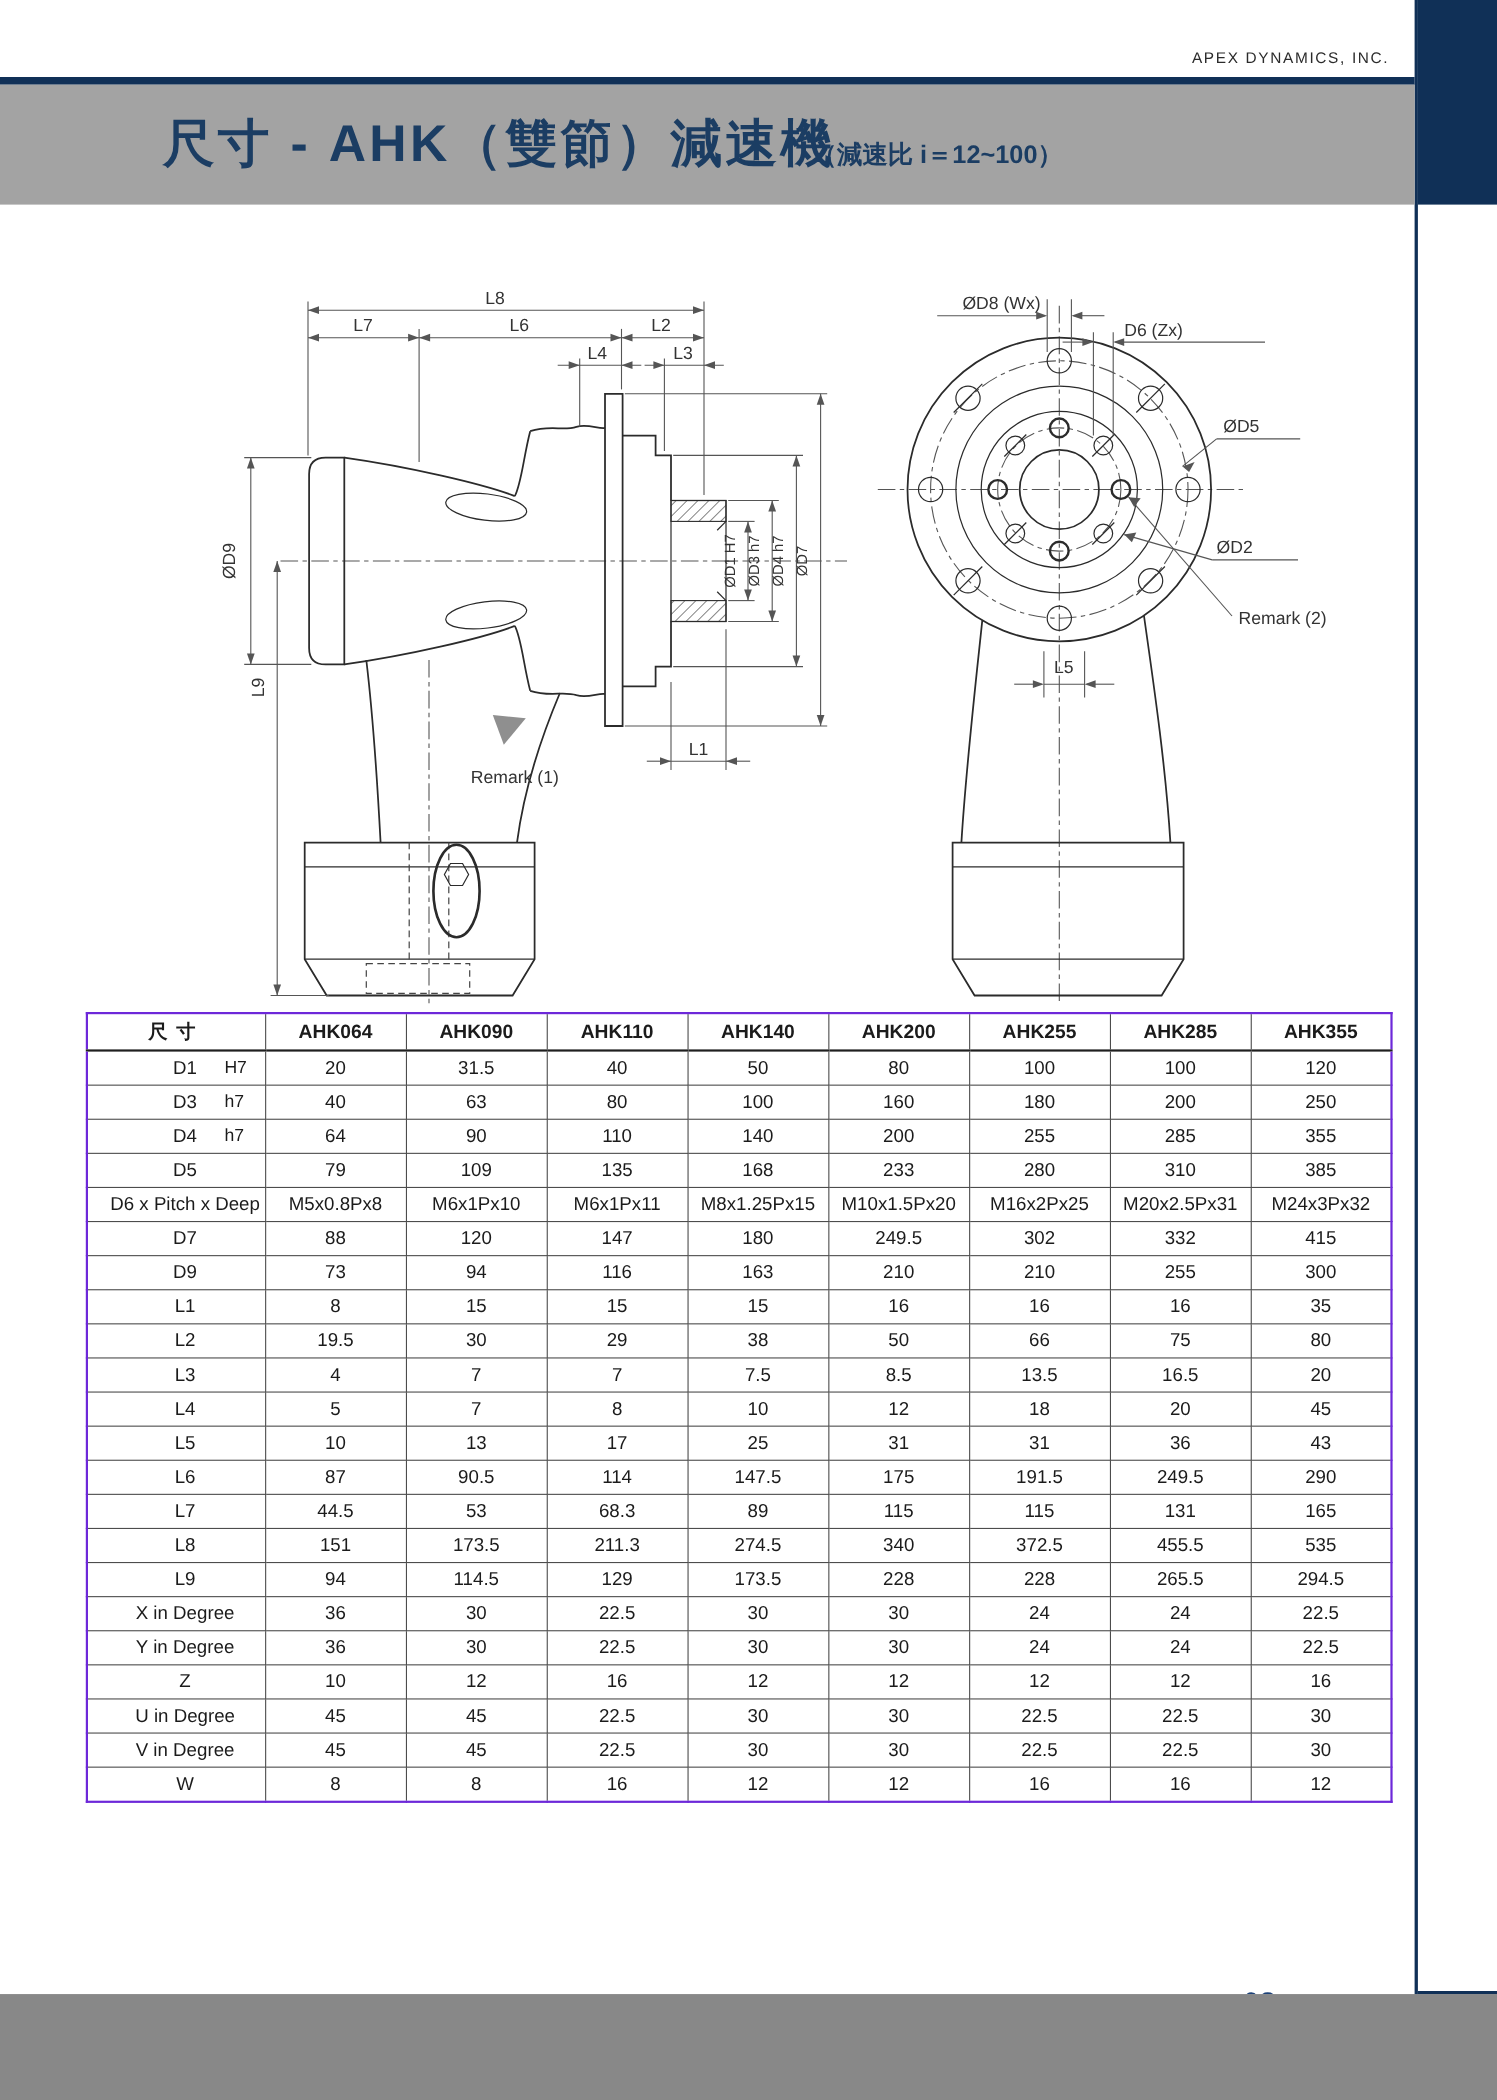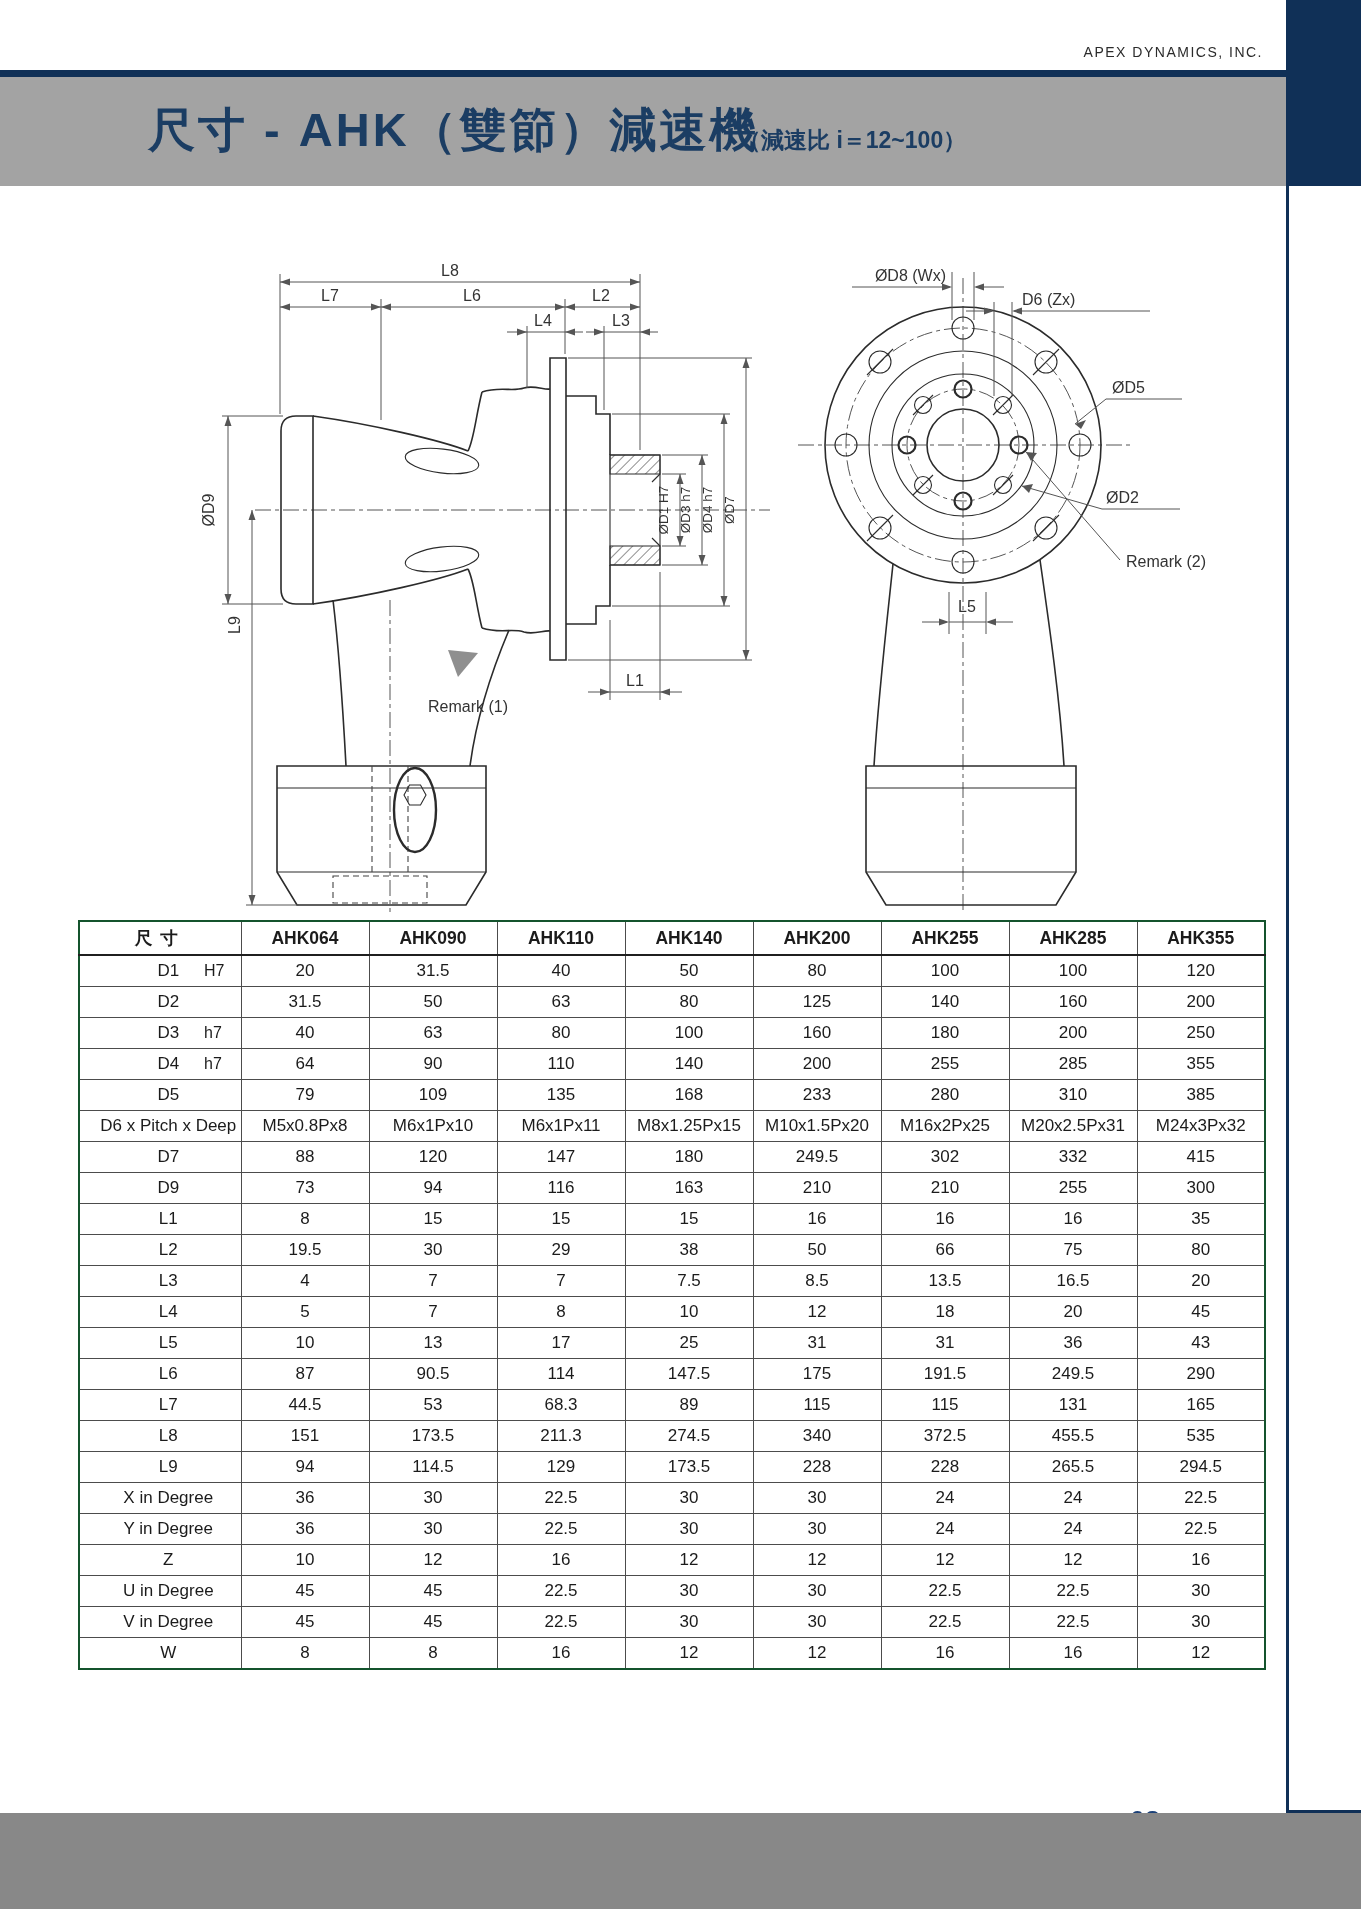--- a/index.html
+++ b/index.html
@@ -22,21 +22,21 @@
   .ol{stroke:#2b2b2b;stroke-width:1.6;fill:none;}
   .tl{stroke:#2b2b2b;stroke-width:1.1;fill:none;}
   .cl{stroke:#555;stroke-width:1;fill:none;stroke-dasharray:16 4 4 4;}
   .hid{stroke:#444;stroke-width:1.1;fill:none;stroke-dasharray:6 4;}
   .dim{stroke:#555;stroke-width:1;fill:none;}
   .ar{fill:#555;stroke:none;}
   .dlab{fill:#333;font-size:16px;font-family:"Liberation Sans",sans-serif;}
   .rlab{fill:#333;font-size:13.5px;font-family:"Liberation Sans",sans-serif;}
   
   .dimtable{position:absolute;left:78px;top:920px;border-collapse:collapse;table-layout:fixed;
-            border:2px solid #14532d;}
+            border:2px solid #6d28d9;}
   .dimtable th,.dimtable td{border:1px solid #4c4c4c;padding:0;text-align:center;
             color:#1b1b1b;font-size:17px;}
   .dimtable th{height:32px;font-weight:bold;font-size:17.5px;border-bottom:2px solid #1f1f1f;}
   .dimtable td{height:30px;}
   .hsize{font-size:20px;letter-spacing:8px;}
   .lcell{position:relative;text-align:left;}
   .lab{margin-left:16px;}
   .tol{position:absolute;left:124px;top:50%;transform:translateY(-50%);font-size:16px;}
   
   .notes{position:absolute;left:80px;top:1700px;font-size:17px;color:#161616;line-height:29px;}
@@ -313,31 +313,20 @@
           <td>20</td>
           <td>31.5</td>
           <td>40</td>
           <td>50</td>
           <td>80</td>
           <td>100</td>
           <td>100</td>
           <td>120</td>
         </tr>
         <tr>
-          <td class="lcell"><span class="lab">D2</span></td>
-          <td>31.5</td>
-          <td>50</td>
-          <td>63</td>
-          <td>80</td>
-          <td>125</td>
-          <td>140</td>
-          <td>160</td>
-          <td>200</td>
-        </tr>
-        <tr>
           <td class="lcell"><span class="lab">D3</span><span class="tol">h7</span></td>
           <td>40</td>
           <td>63</td>
           <td>80</td>
           <td>100</td>
           <td>160</td>
           <td>180</td>
           <td>200</td>
           <td>250</td>
         </tr>

